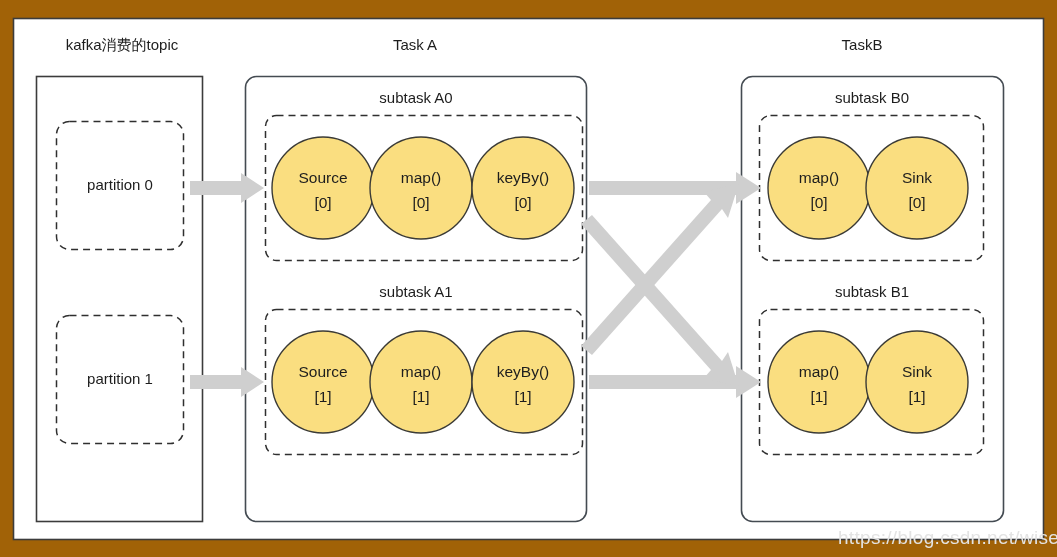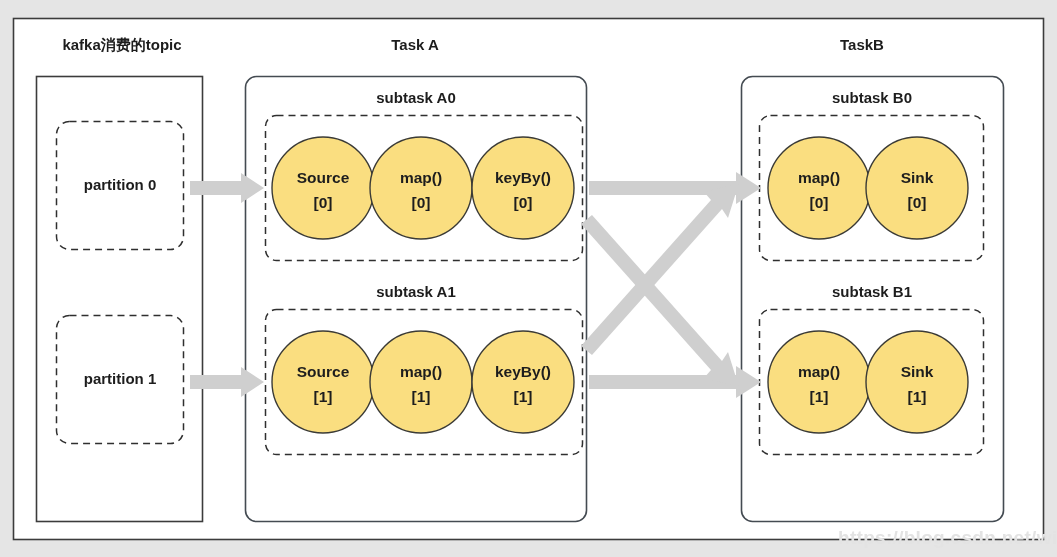--- a/index.html
+++ b/index.html
@@ -8,23 +8,22 @@
     background: #ffffff;
   }
   body {
     font-family: "Liberation Sans", "DejaVu Sans", sans-serif;
     -webkit-font-smoothing: antialiased;
   }
   #stage {
     position: relative;
     width: 1057px;
     height: 557px;
-    background: #e5e5e5;
+    background: #a16207;
     overflow: hidden;
-    font-weight: bold;
   }
   #diagram {
     position: absolute;
     left: 0;
     top: 0;
     width: 1057px;
     height: 557px;
   }
   .frame-outer {
     fill: #ffffff;

